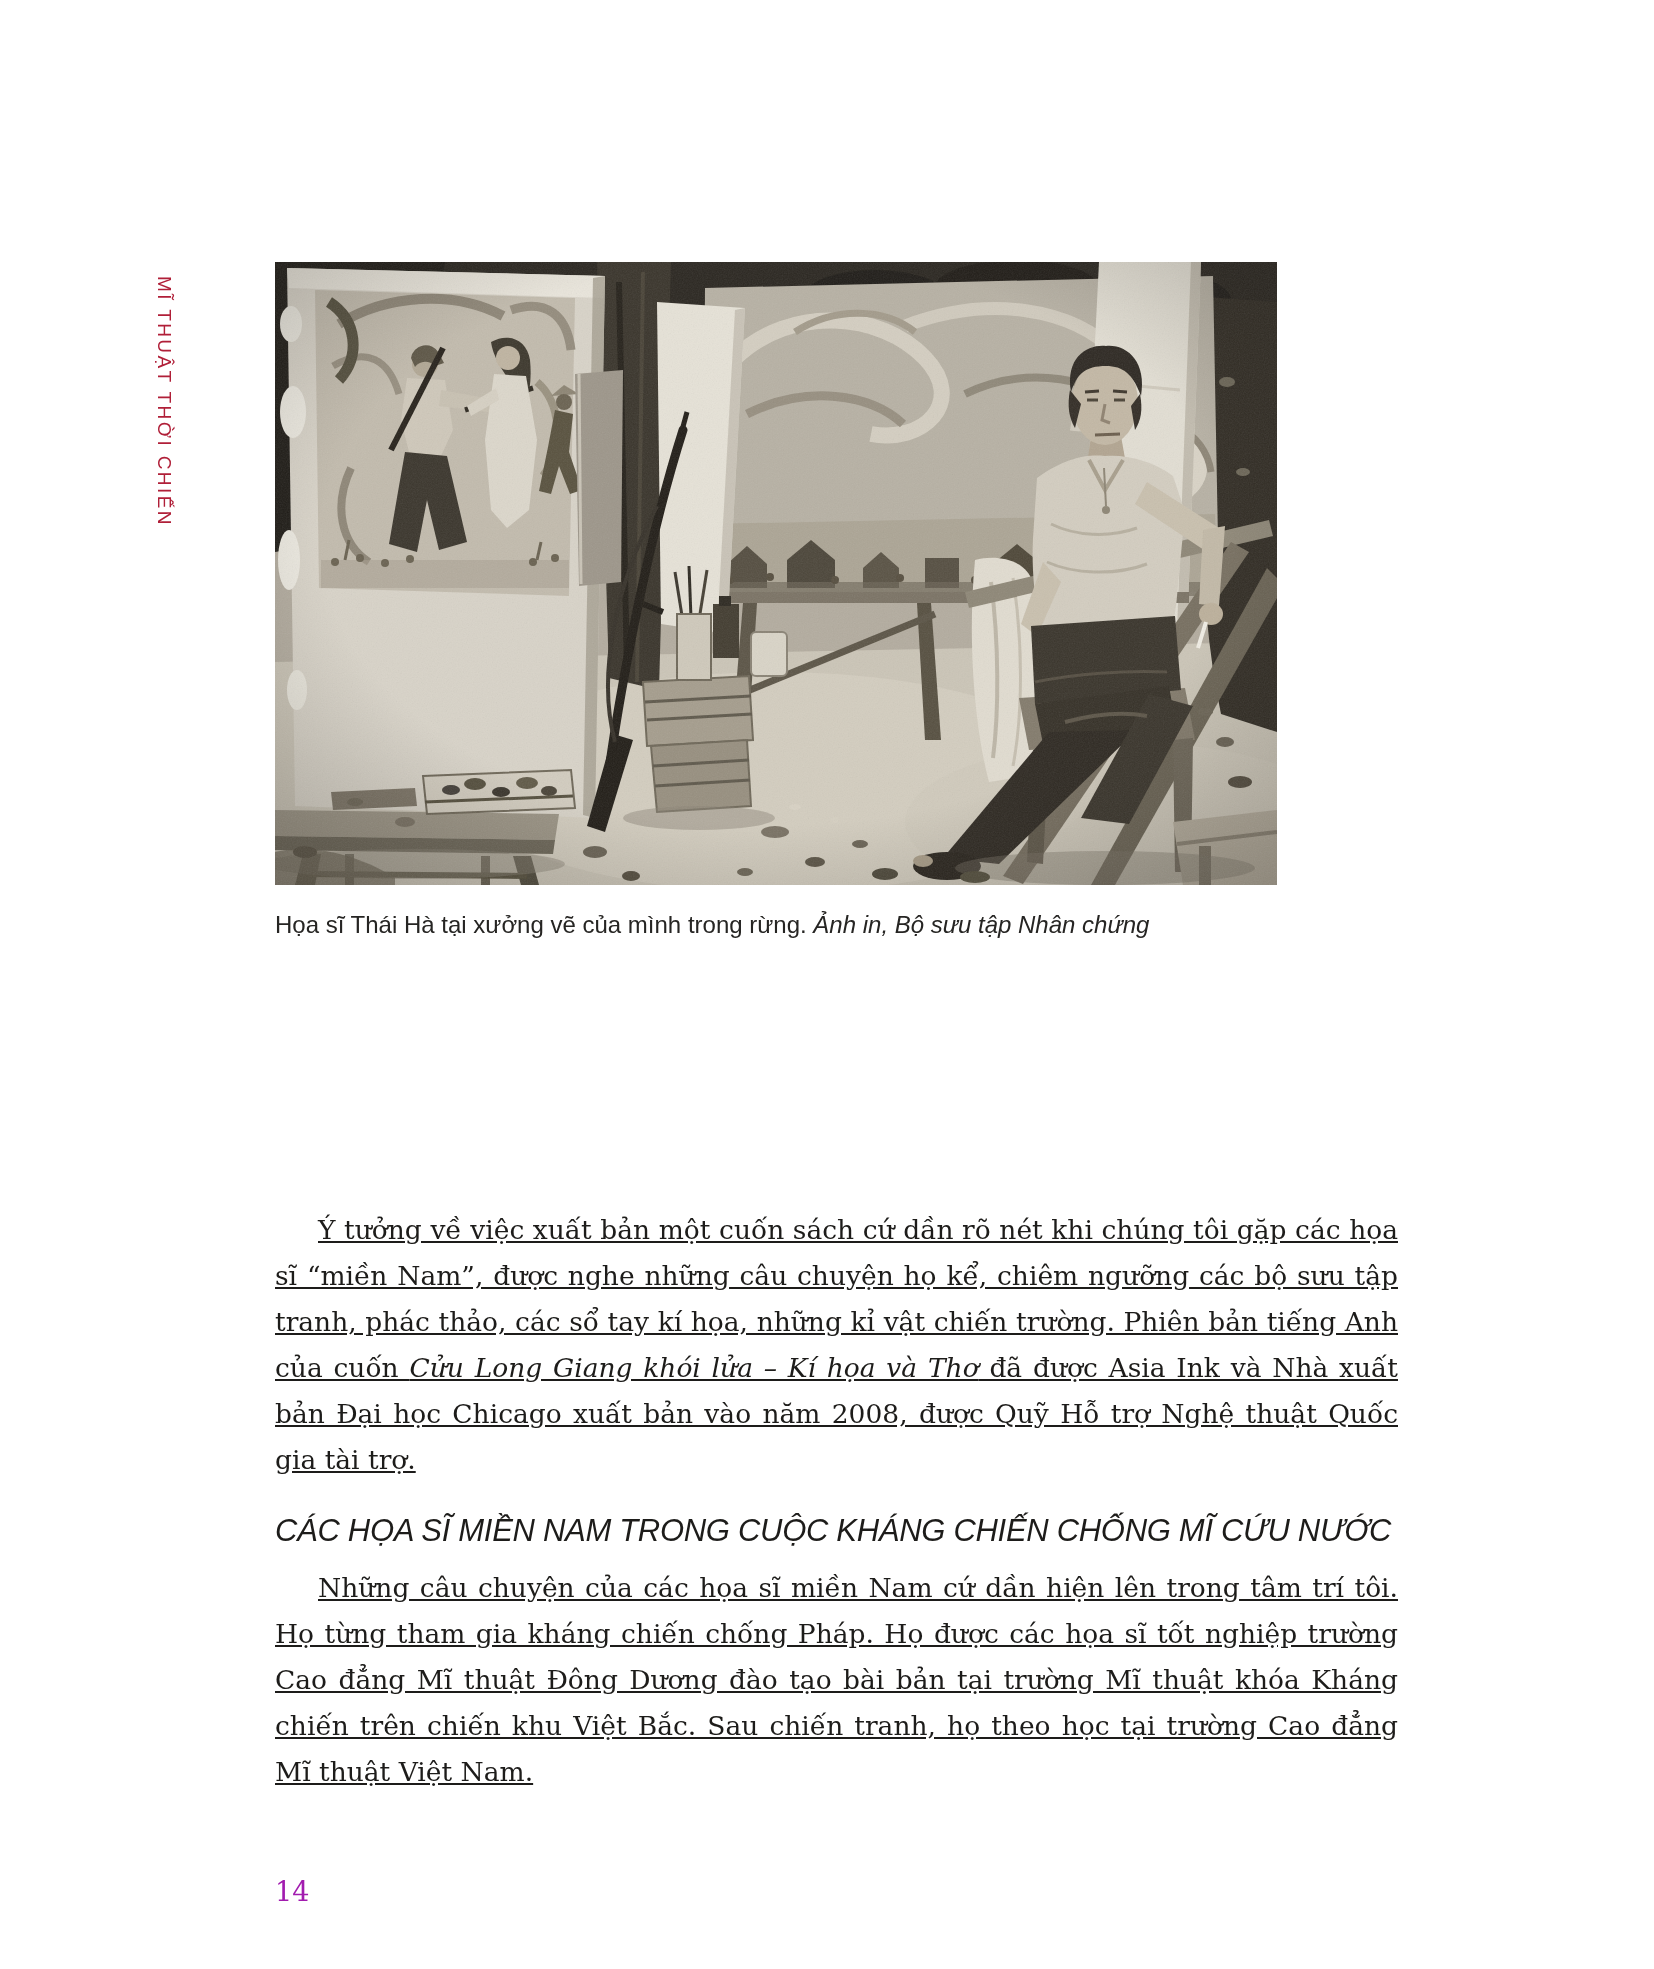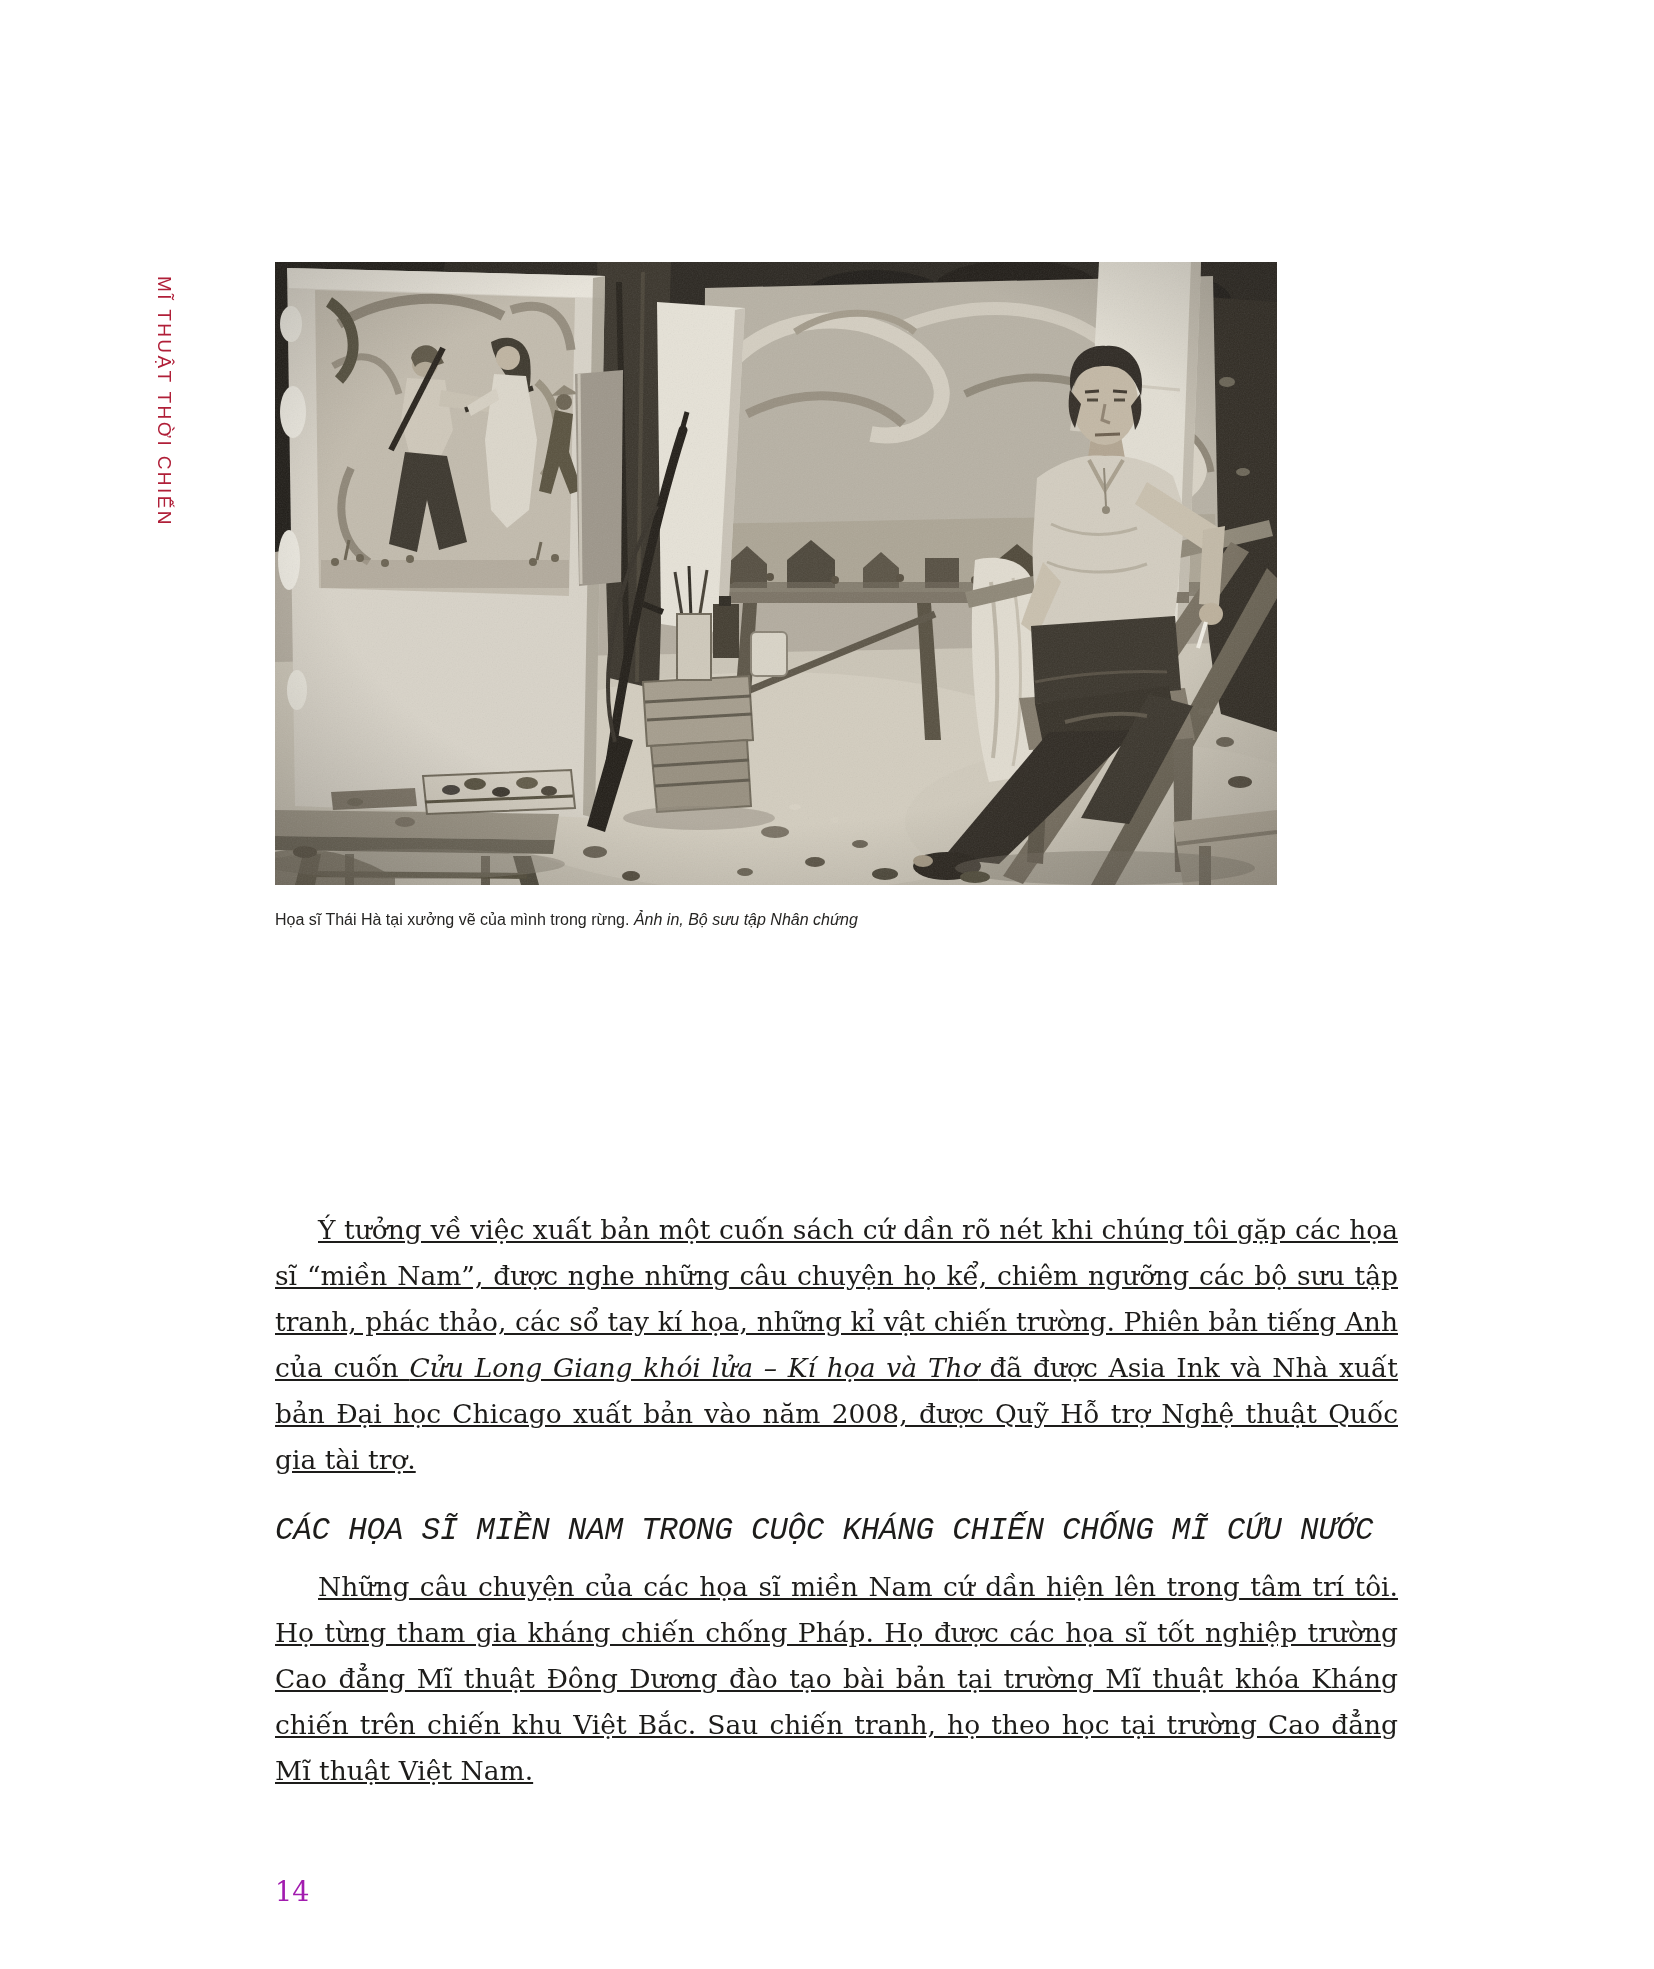--- a/index.html
+++ b/index.html
@@ -4,27 +4,27 @@
 <style>
   html,body{margin:0;padding:0;background:#ffffff;}
   .page{position:relative;width:1654px;height:1969px;background:#ffffff;overflow:hidden;
         font-family:"DejaVu Serif",serif;color:#1d1c1a;}
   .running-head{position:absolute;left:153px;top:276px;writing-mode:vertical-rl;
         font-family:"Liberation Sans",sans-serif;font-size:19px;letter-spacing:2.4px;
         font-weight:400;color:#b01f38;}
   .photo{position:absolute;left:275px;top:262px;width:1002px;height:623px;margin:0;}
   .photo svg{display:block;width:100%;height:100%;}
   .caption{position:absolute;left:275px;top:911px;width:1020px;
-        font-family:"Liberation Sans",sans-serif;font-size:16px;color:#262523;}
+        font-family:"Liberation Sans",sans-serif;font-size:24px;color:#262523;}
   .caption .it{font-style:italic;}
   .body-text{position:absolute;left:275px;top:1207px;width:1123px;}
   .para{margin:0;font-size:26.5px;line-height:46px;text-align:justify;text-indent:43px;
         color:#1d1c1a;text-decoration:underline;}
   .para .it{font-style:italic;}
-  .section-heading{margin:30px 0 16px 0;font-family:Liberation Mono, monospace;
+  .section-heading{margin:30px 0 16px 0;font-family:Liberation Sans, sans-serif;
         font-style:italic;font-weight:400;font-size:31px;letter-spacing:-0.3px;
         color:#1d1c1a;white-space:nowrap;}
   .page-number{position:absolute;left:275px;top:1876px;font-size:27px;color:#a21caf;}
 </style>
 </head>
 <body>
 
 <div class="page">
 
   <div class="running-head">MĨ THUẬT THỜI CHIẾN</div>

